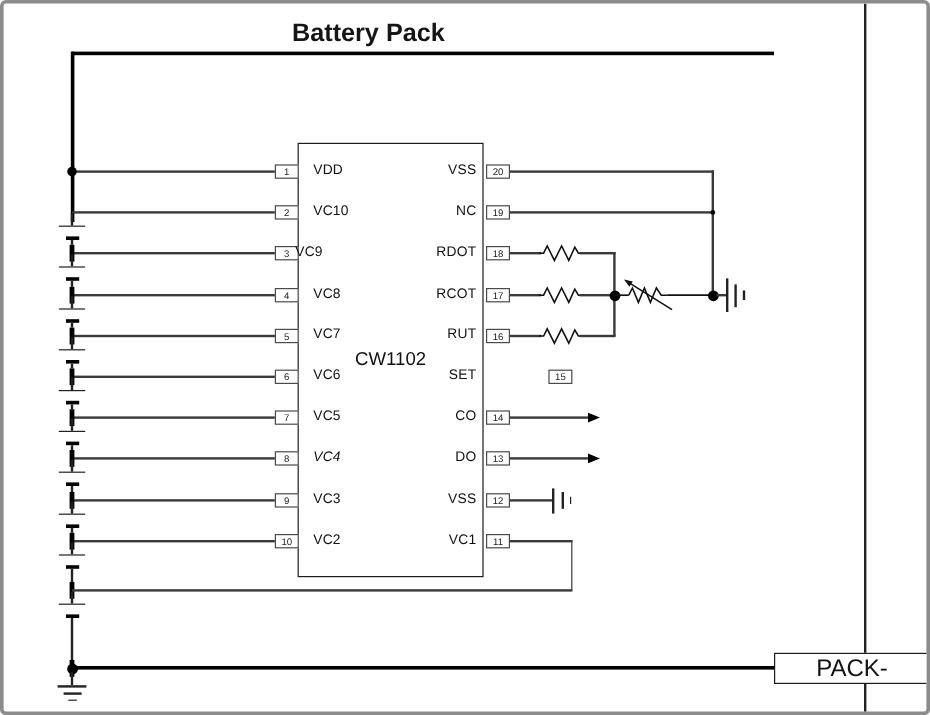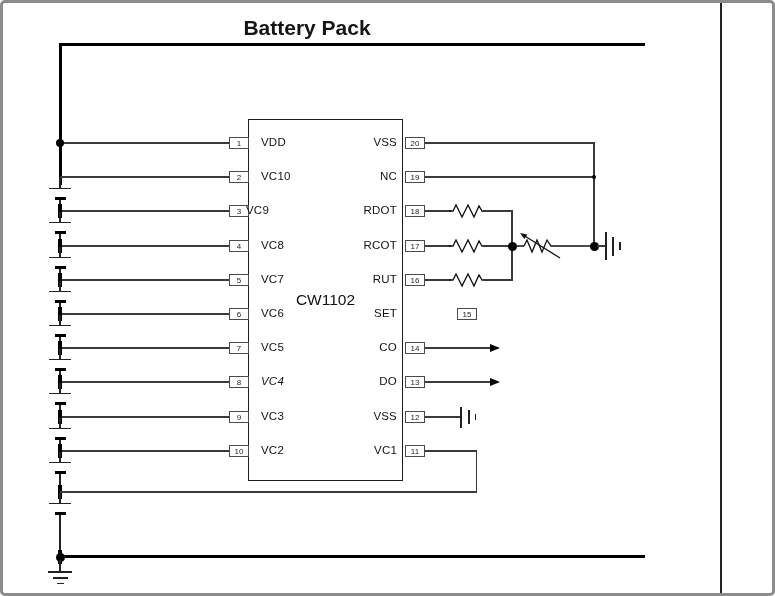--- a/index.html
+++ b/index.html
@@ -39,20 +39,21 @@
 <div id="canvas">
 
   <div class="abs" style="left:717px;top:0;width:1.6px;height:596px;background:#222;"></div>
 
   <div class="abs" style="left:188px;top:13px;width:232px;text-align:center;font-size:21px;font-weight:bold;color:#151515;">Battery Pack</div>
 
   <div class="thick" style="left:57px;top:40px;width:585px;height:3px;"></div>
   <div class="thick" style="left:55.5px;top:40px;width:3px;height:142px;"></div>
   <div class="thick" style="left:57px;top:551.5px;width:585px;height:3px;"></div>
 
+  <div class="terminal" style="top:541px;">PACK-</div>
 
   <div class="abs" style="left:245px;top:116px;width:155px;height:362px;border:1.6px solid #1c1c1c;background:#fff;box-sizing:border-box;"></div>
   <div class="abs" style="left:245px;top:288px;width:155px;text-align:center;font-size:15.5px;color:#111;">CW1102</div>
 
   <div class="pinbox" style="left:226px;top:134px;">1</div>
   <div class="pinbox" style="left:226px;top:168px;">2</div>
   <div class="pinbox" style="left:226px;top:202px;">3</div>
   <div class="pinbox" style="left:226px;top:237px;">4</div>
   <div class="pinbox" style="left:226px;top:271px;">5</div>
   <div class="pinbox" style="left:226px;top:305px;">6</div>

